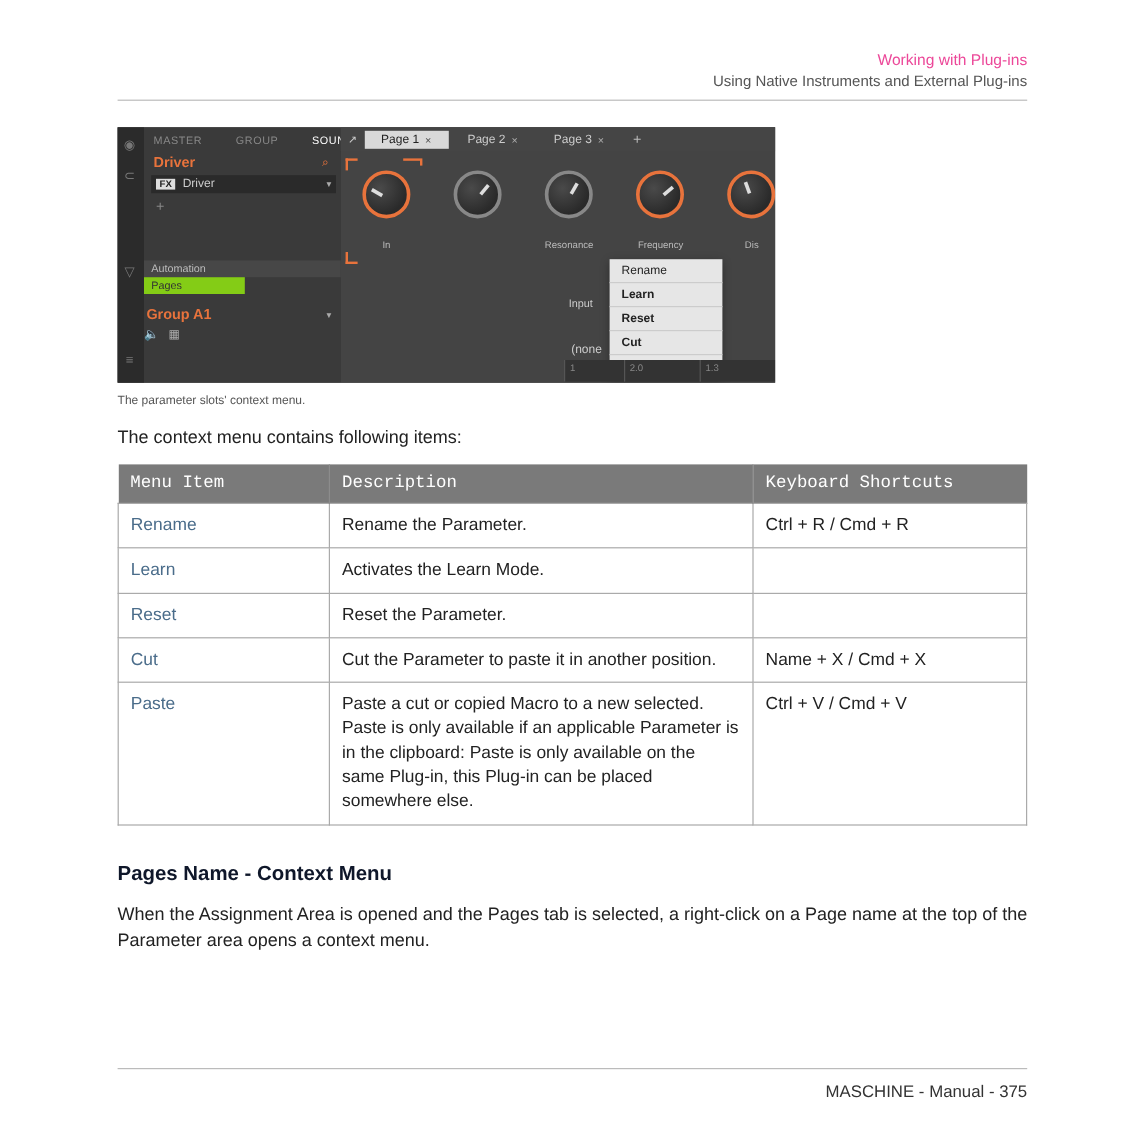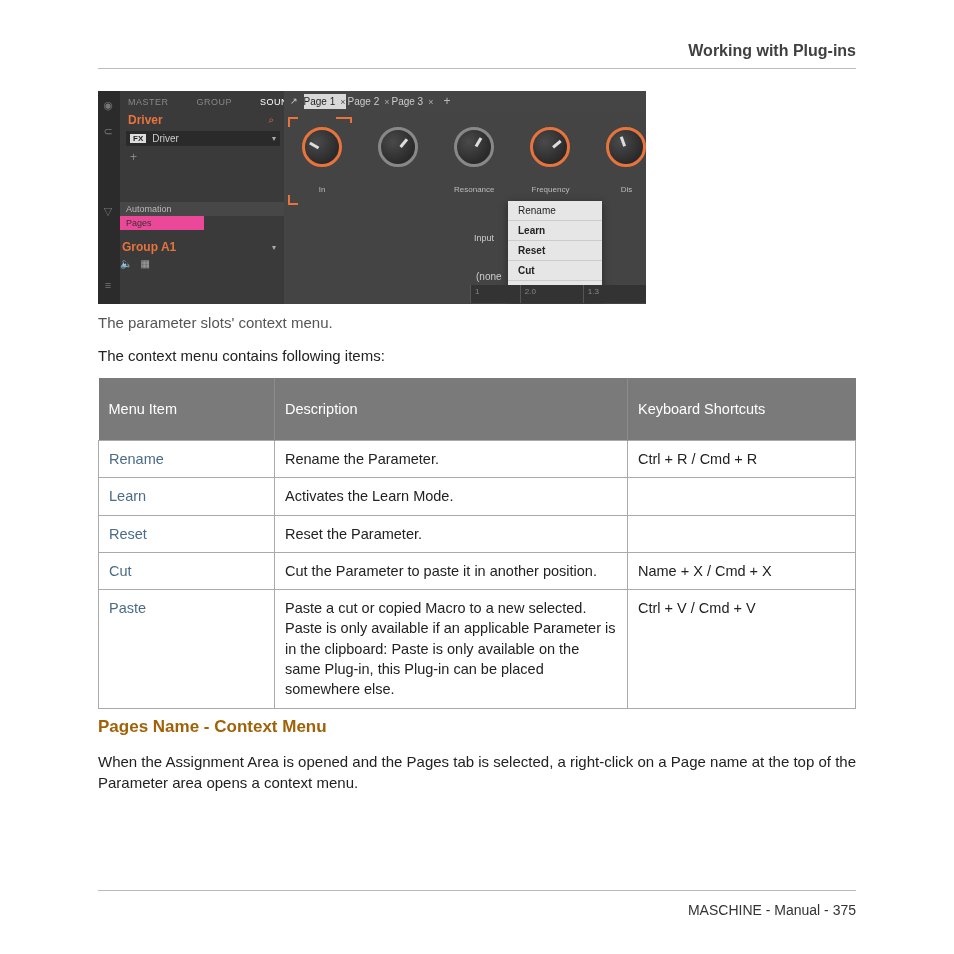--- a/index.html
+++ b/index.html
@@ -6,21 +6,21 @@
   body {
     font-family: Arial, Helvetica, sans-serif;
     background: #fff;
     width: 954px;
     height: 954px;
     position: relative;
     padding: 42px 98px 0 98px;
     color: #222;
   }
   .page-header { text-align: right; margin-bottom: 6px; }
-  .page-header .title { font-weight: bold; font-size: 16px; color: #404040; }
+  .page-header .title { font-weight: normal; font-size: 13px; color: #ec4899; }
   .page-header .subtitle { font-size: 12.5px; color: #555; margin-top: 4px; }
   .hr-top { height:1px;background:#bbb;margin:8px 0 22px 0; }
 
   
   .app-screenshot {
     width: 548px;
     height: 213px;
     background: #3a3a3a;
     position: relative;
     font-family: Arial, sans-serif;
@@ -35,31 +35,31 @@
   .driver-row { display:flex;justify-content:space-between;align-items:center;padding:2px 4px 2px 2px; }
   .driver { color:#e8733c;font-weight:bold;font-size:12px; }
   .search-i { color:#e8733c;font-size:10px; }
   .fx-row { display:flex;align-items:center;gap:6px;background:#2a2a2a;width:154px;padding:2px 4px;margin:2px 0; }
   .fx-badge { background:#ddd;color:#222;font-size:8px;padding:0 3px;font-weight:bold; }
   .fx-label { color:#ccc;font-size:10px; }
   .fx-dd { margin-left:auto;color:#aaa;font-size:8px; }
   .plus { color:#888;font-size:12px;padding:2px 4px; }
   .automation-block { margin:36px 0 0 22px; }
   .auto-hdr { background:#474747;color:#bbb;font-size:9px;padding:2px 6px;width:164px; }
-  .pages-cell { background:#ec4899;color:#333;font-size:9px;padding:2px 6px;width:84px; }
+  .pages-cell { background:#84cc16;color:#333;font-size:9px;padding:2px 6px;width:84px; }
   .group-row { margin:10px 0 0 22px;display:flex;align-items:center;gap:8px; }
   .ga1 { color:#e8733c;font-weight:bold;font-size:12px;margin-left:2px; }
   .ga1-dd { margin-left:auto;margin-right:8px;color:#aaa;font-size:8px; }
   .speaker-row { margin-left:22px;display:flex;align-items:center;gap:8px;padding-top:4px; }
   .spk { color:#aaa;font-size:10px; }
 
   .right-area { position:absolute;left:186px;top:0;right:0;height:100%;background:#444; }
   .tabbar { display:flex;align-items:center;height:20px;background:#454545;padding:0 6px;gap:2px; }
   .expand-i { color:#ccc;font-size:9px;margin-right:4px; }
-  .tab { color:#ccc;font-size:10px;padding:2px 0;display:flex;align-items:flex-end;gap:5px; }
+  .tab { color:#ccc;font-size:10px;padding:2px 14px;display:flex;align-items:flex-end;gap:5px; }
   .tab.active { background:#d9d9d9;color:#222; }
   .tab .x { font-size:9px;opacity:.75; }
   .tab-add { color:#bbb;padding:0 8px;font-size:12px; }
   .bracket-tl, .bracket-bl { position:absolute;width:10px;height:10px;border:2px solid #e8733c; }
   .bracket-tl { left:4px;top:26px;border-right:none;border-bottom:none; }
   .bracket-bl { left:4px;top:104px;border-right:none;border-top:none; }
   .marker1 { position:absolute;left:52px;top:26px;width:14px;height:2px;background:#e8733c; }
   .marker1::after { content:'';position:absolute;right:-2px;top:0;width:2px;height:6px;background:#e8733c; }
 
   .knobs { position:absolute;top:36px;left:0;right:0;display:flex;justify-content:flex-start;padding-left:18px;gap:36px; }
@@ -74,45 +74,46 @@
   .ctx-item.bold { font-weight:bold; }
   .ctx-item.disabled { color:#999; }
   .ctx-item:last-child { border-bottom:none; }
 
   .input-label { position:absolute;left:190px;top:142px;font-size:9px;color:#ccc; }
   .none-label { position:absolute;left:186px;top:178px;font-size:10px;color:#ccc;padding:2px 6px; }
   .ruler { position:absolute;left:186px;top:194px;right:0;height:18px;background:#333;display:flex; }
   .ruler-cell { border-left:1px solid #555;color:#888;font-size:8px;padding:2px 4px; }
 
   
-  .caption { font-size:15px;color:#555;margin-top:10px; }
+  .caption { font-size:10px;color:#555;margin-top:10px; }
   .body-p { font-size:15px;color:#222;margin-top:14px;line-height:1.4; }
 
   
   table.menu-table { width:100%;border-collapse:collapse;margin-top:12px;font-size:14.5px; }
-  table.menu-table th { background:#7a7a7a;color:#fff;font-weight:normal;text-align:left;padding:23px 10px; }
+  table.menu-table th { background:#7a7a7a;color:#fff;font-weight:normal;text-align:left;padding:8px 10px;font-family:Liberation Mono, monospace; }
   table.menu-table td { border:1px solid #aaa;padding:8px 10px;vertical-align:top;line-height:1.4; }
   table.menu-table th:first-child, table.menu-table td:first-child { width:176px; }
   table.menu-table th:last-child, table.menu-table td:last-child { width:228px; }
   .link-blue { color:#4a6c8a; }
   thead th { border-right:1px solid #8c8c8c; }
   thead th:last-child { border-right:none; }
 
-  h3.section-h { font-size:17px;font-weight:bold;margin-top:8px;color:#a16207; }
+  h3.section-h { font-size:17px;font-weight:bold;margin-top:30px;color:#0f172a; }
   .body-p.justify { text-align:justify; }
 
   .page-footer { position:absolute;bottom:35px;left:98px;right:98px;text-align:right; }
   .page-footer .hr { height:1px;background:#bbb;margin-bottom:10px; }
   .page-footer span { font-size:14px;color:#333; }
 </style>
 </head>
 <body>
 
 <div class="page-header">
   <div class="title">Working with Plug-ins</div>
+  <div class="subtitle">Using Native Instruments and External Plug-ins</div>
 </div>
 <div class="hr-top"></div>
 
 <div class="app-screenshot">
   <div class="left-panel">
     <div class="lp-icons">
       <div class="lp-icon">◉</div>
       <div class="lp-icon">⊂</div>
       <div class="lp-icon" style="margin-top:60px">▽</div>
       <div class="lp-icon" style="margin-top:54px">≡</div>

